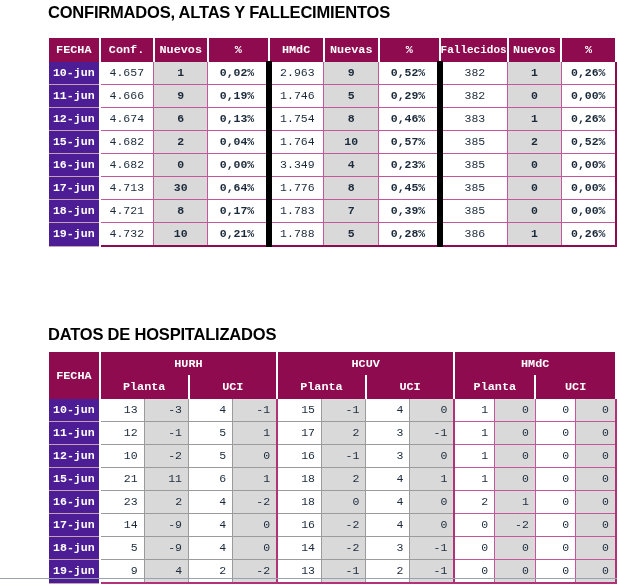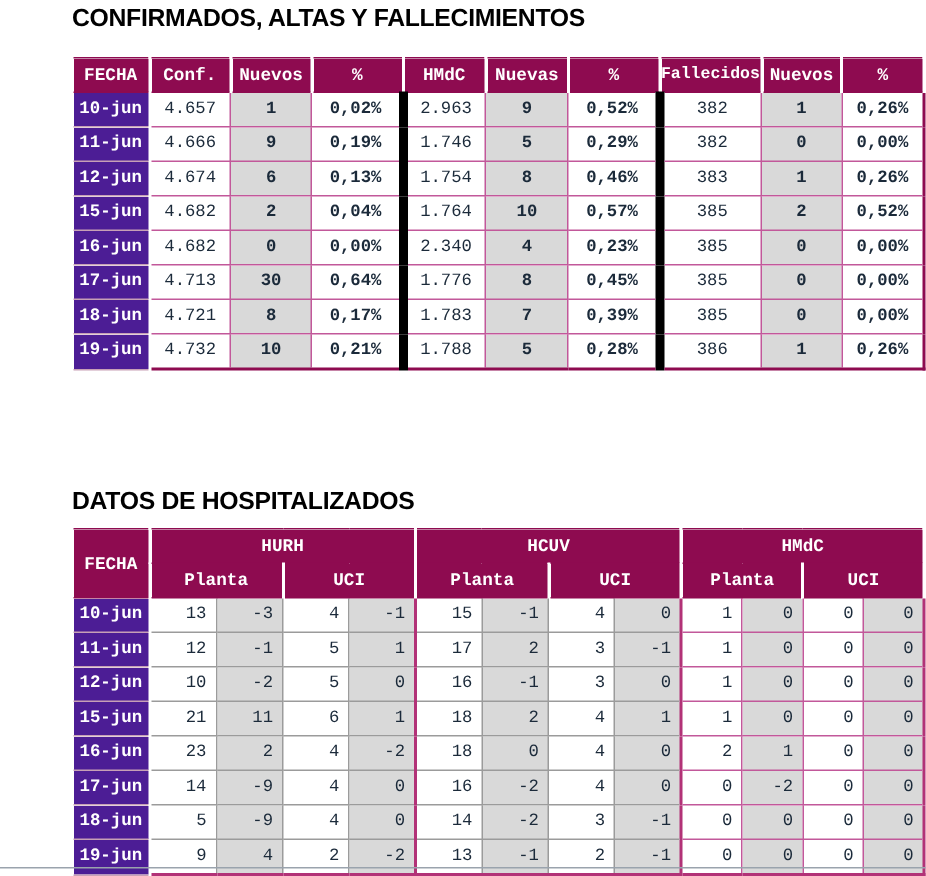--- a/index.html
+++ b/index.html
@@ -241,21 +241,21 @@
           <td class="v pct grpend">0,57%</td>
           <td class="v grp">385</td>
           <td class="v shade">2</td>
           <td class="v pct grpend outer-r">0,52%</td>
         </tr>
         <tr>
           <td class="dt">16-jun</td>
           <td class="v grp">4.682</td>
           <td class="v shade">0</td>
           <td class="v pct grpend">0,00%</td>
-          <td class="v grp">2.340</td>
+          <td class="v grp">3.349</td>
           <td class="v shade">4</td>
           <td class="v pct grpend">0,23%</td>
           <td class="v grp">385</td>
           <td class="v shade">0</td>
           <td class="v pct grpend outer-r">0,00%</td>
         </tr>
         <tr>
           <td class="dt">17-jun</td>
           <td class="v grp">4.713</td>
           <td class="v shade">30</td>

